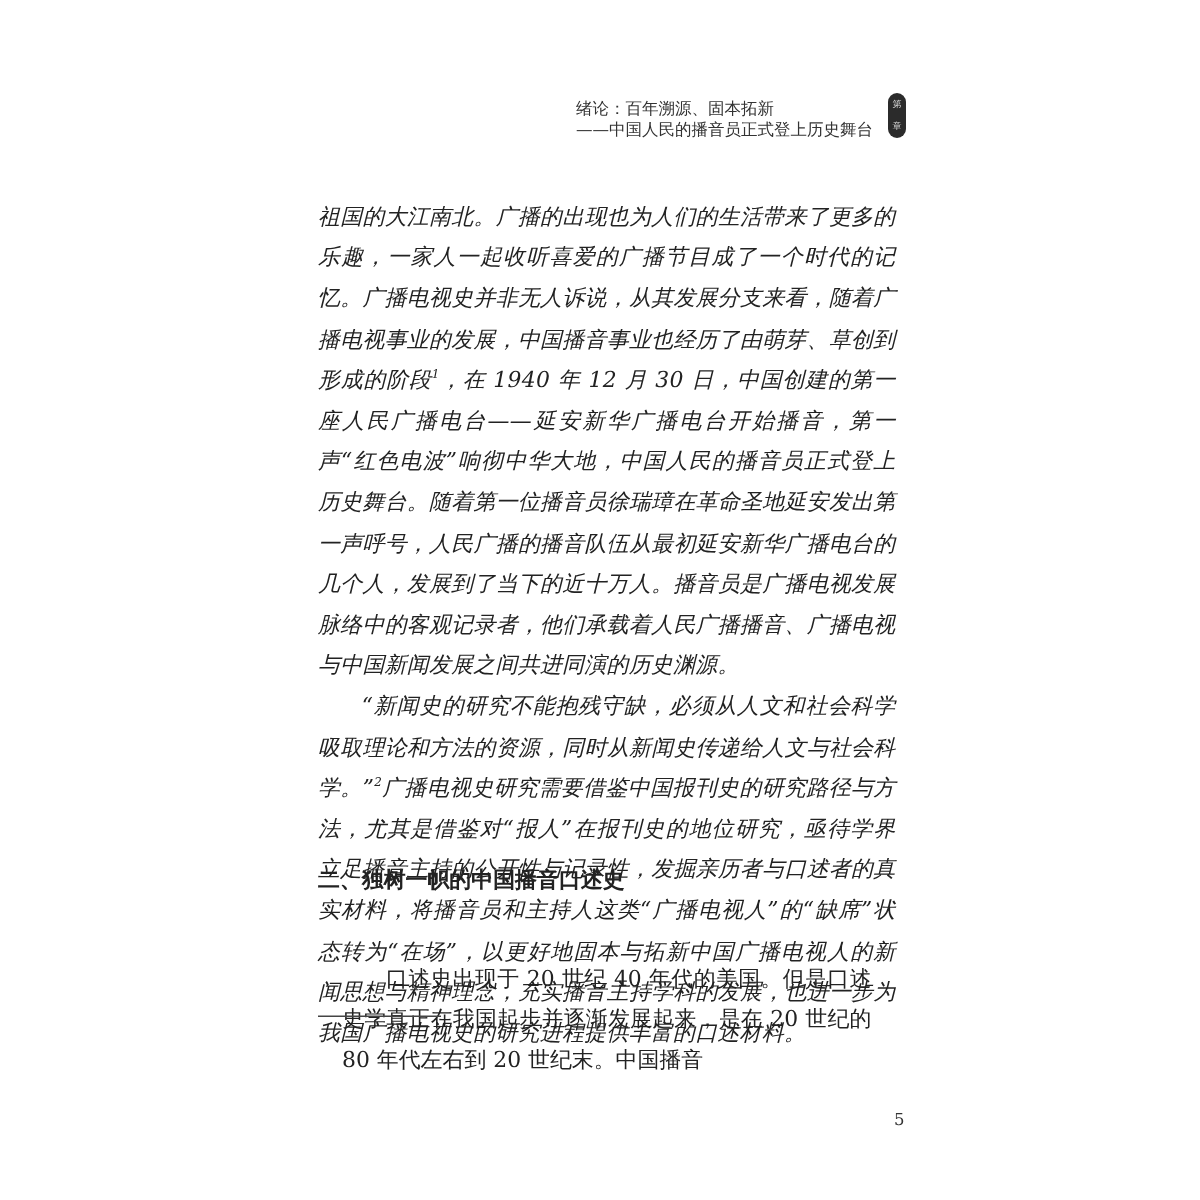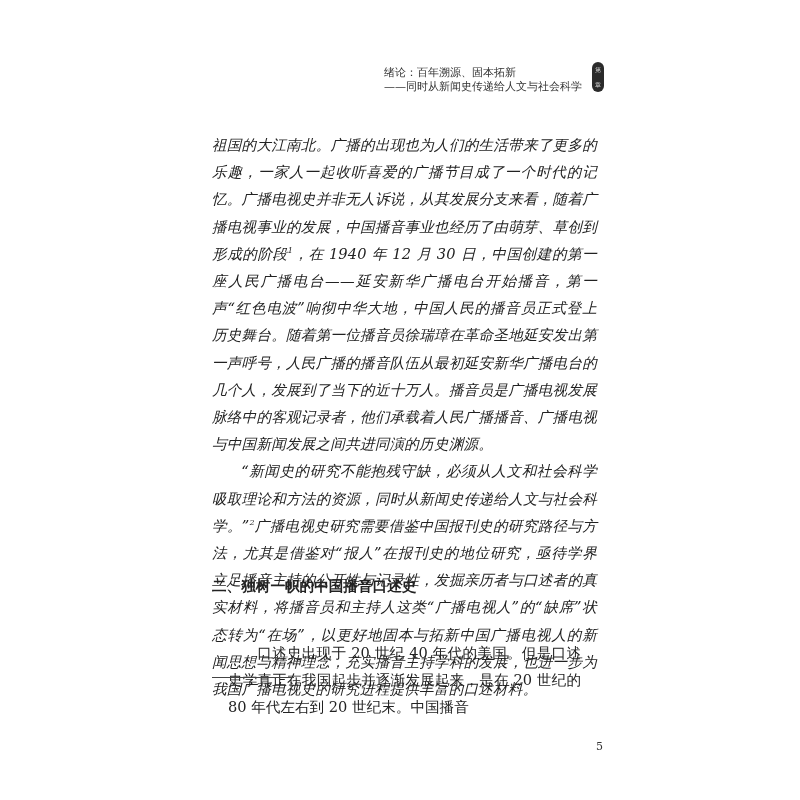--- a/index.html
+++ b/index.html
@@ -46,21 +46,21 @@
     position: absolute; left: 596px; top: 740px; font-size: 11px; color: #333;
   }
 </style>
 </head>
 <body>
 
 <div class="page">
 
   <div class="running-head">
     <div>绪论：百年溯源、固本拓新</div>
-    <div>——同时从新闻史传递给人文与社会科学</div>
+    <div>——中国人民的播音员正式登上历史舞台</div>
   </div>
 
   <div class="chapter-tab">
     <span>第</span>
     <span>章</span>
   </div>
 
   <div class="body-text">
     <p>
       <span>祖国的大江南北。广播的出现也为人们的生活带来了更多的乐趣，一家人一起收听喜爱的广播节目成了一个时代的记忆。广播电视史并非无人诉说，从其发展分支来看，随着广播电视事业的发展，中国播音事业也经历了由萌芽、草创到形成的阶段</span><span class="sup">1</span><span>，在 1940 年 12 月 30 日，中国创建的第一座人民广播电台——延安新华广播电台开始播音，第一声“红色电波”响彻中华大地，中国人民的播音员正式登上历史舞台。随着第一位播音员徐瑞璋在革命圣地延安发出第一声呼号，人民广播的播音队伍从最初延安新华广播电台的几个人，发展到了当下的近十万人。播音员是广播电视发展脉络中的客观记录者，他们承载着人民广播播音、广播电视与中国新闻发展之间共进同演的历史渊源。</span>

